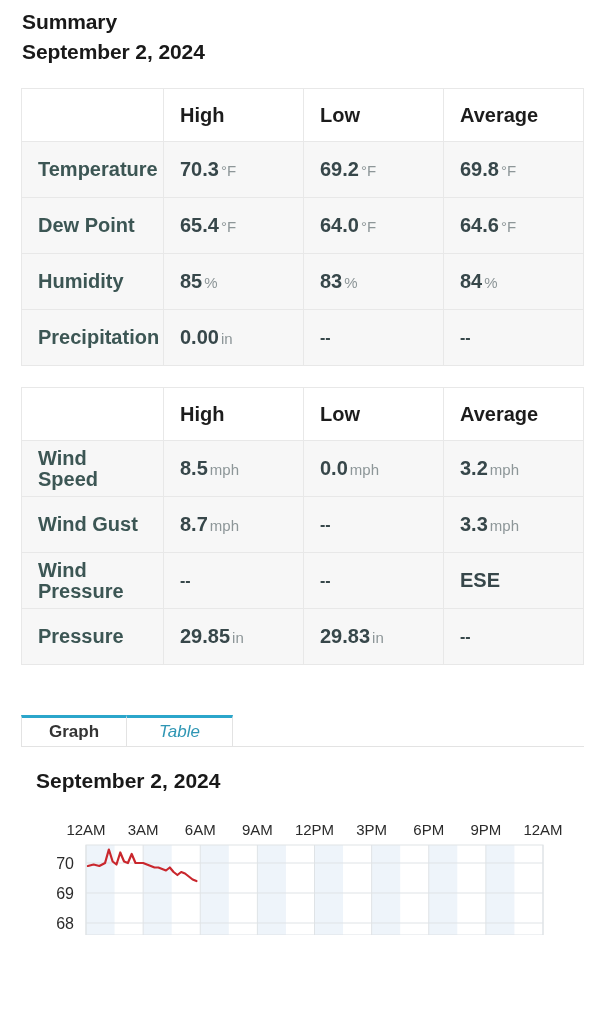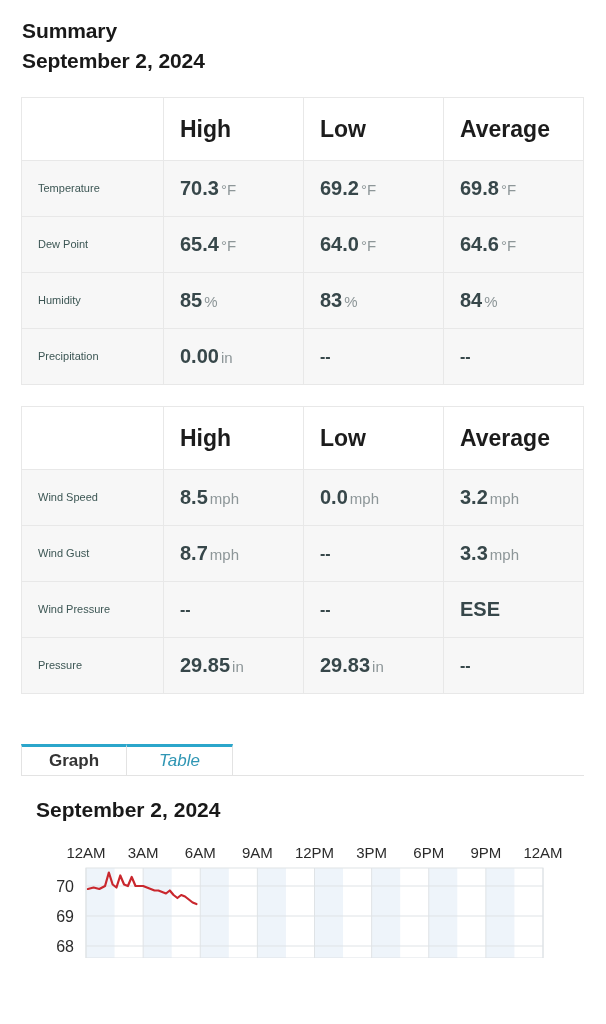--- a/index.html
+++ b/index.html
@@ -15,21 +15,21 @@
   .page {
     position: relative;
     width: 606px;
     height: 1024px;
     background: #ffffff;
     padding: 0;
   }
 
   
   .summary-head {
-    padding: 16px 0 0 22px;
+    padding: 7px 0 0 22px;
   }
   .summary-title,
   .summary-date {
     font-size: 21px;
     font-weight: bold;
     color: #191919;
     line-height: 30px;
     letter-spacing: -0.1px;
   }
 
@@ -50,32 +50,32 @@
   .wx-table th,
   .wx-table td {
     border: 1px solid #e8e8e8;
     padding: 0 16px;
     text-align: left;
     vertical-align: middle;
   }
 
   .wx-table thead th {
     background: #ffffff;
-    height: 63px;
-    font-size: 23px;
+    height: 53px;
+    font-size: 20px;
     font-weight: bold;
     color: #1c1c1c;
   }
 
   .wx-table tbody tr { background: #f7f7f7; }
   .wx-table tbody td { height: 56px; }
 
   .row-label {
-    font-size: 11px;
-    font-weight: normal;
+    font-size: 20px;
+    font-weight: bold;
     color: #3c5654;
     line-height: 21px;
   }
 
   .val {
     font-size: 20px;
     font-weight: bold;
     color: #37474a;
     white-space: nowrap;
   }
@@ -124,21 +124,21 @@
   
   .chart-block { margin-top: 20px; padding-left: 36px; }
   .chart-title {
     font-size: 21px;
     font-weight: bold;
     color: #191919;
     line-height: 28px;
   }
   .chart-area {
     position: relative;
-    margin-top: 14px;
+    margin-top: 20px;
     width: 540px;
     height: 120px;
   }
   .chart-svg { display: block; }
 </style>
 </head>
 <body>
 
 <div class="page">
 

